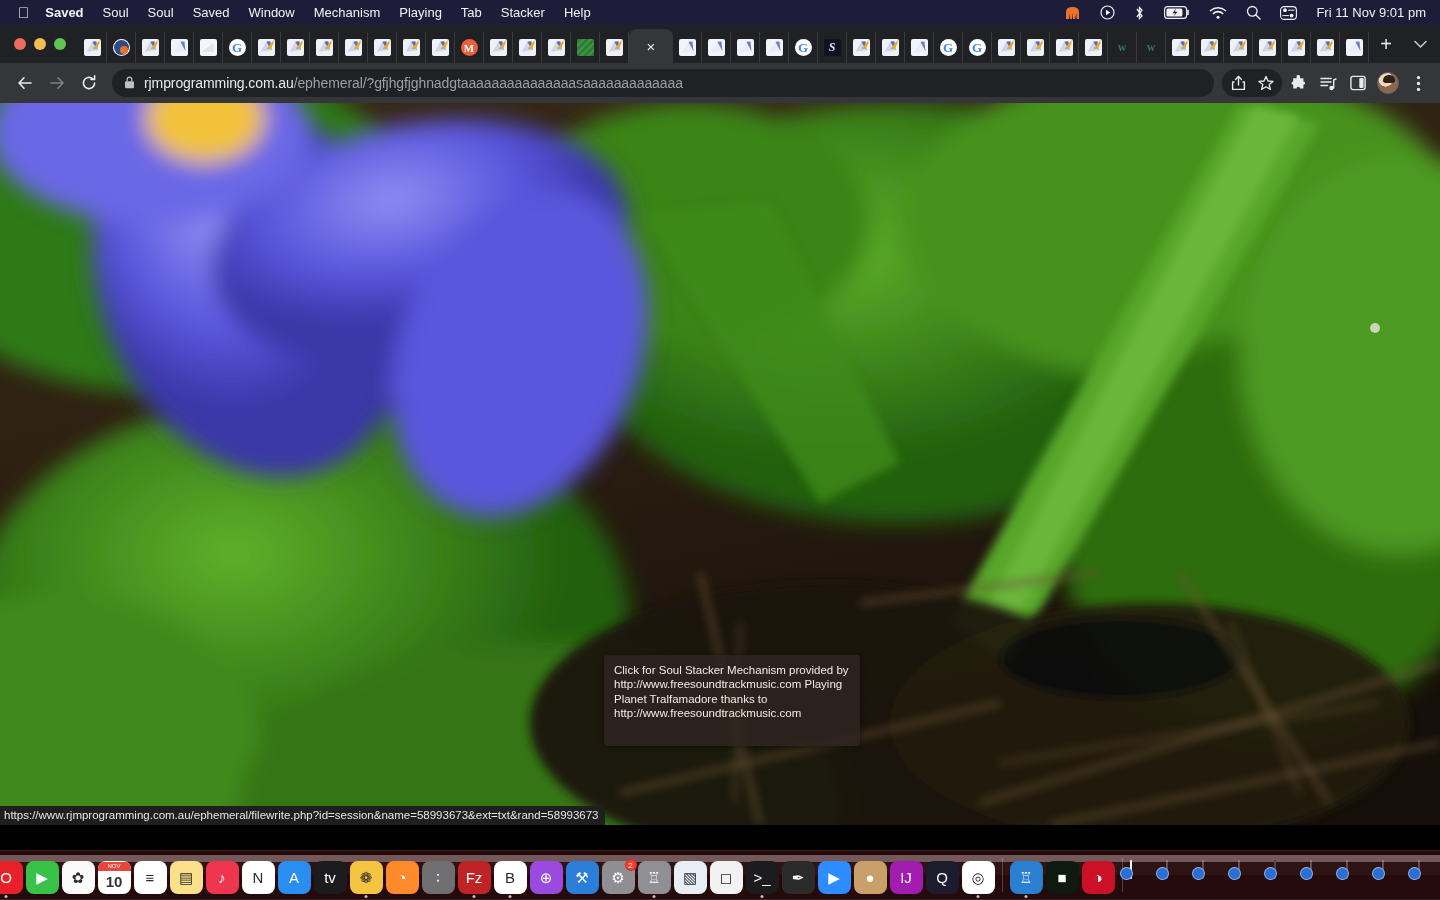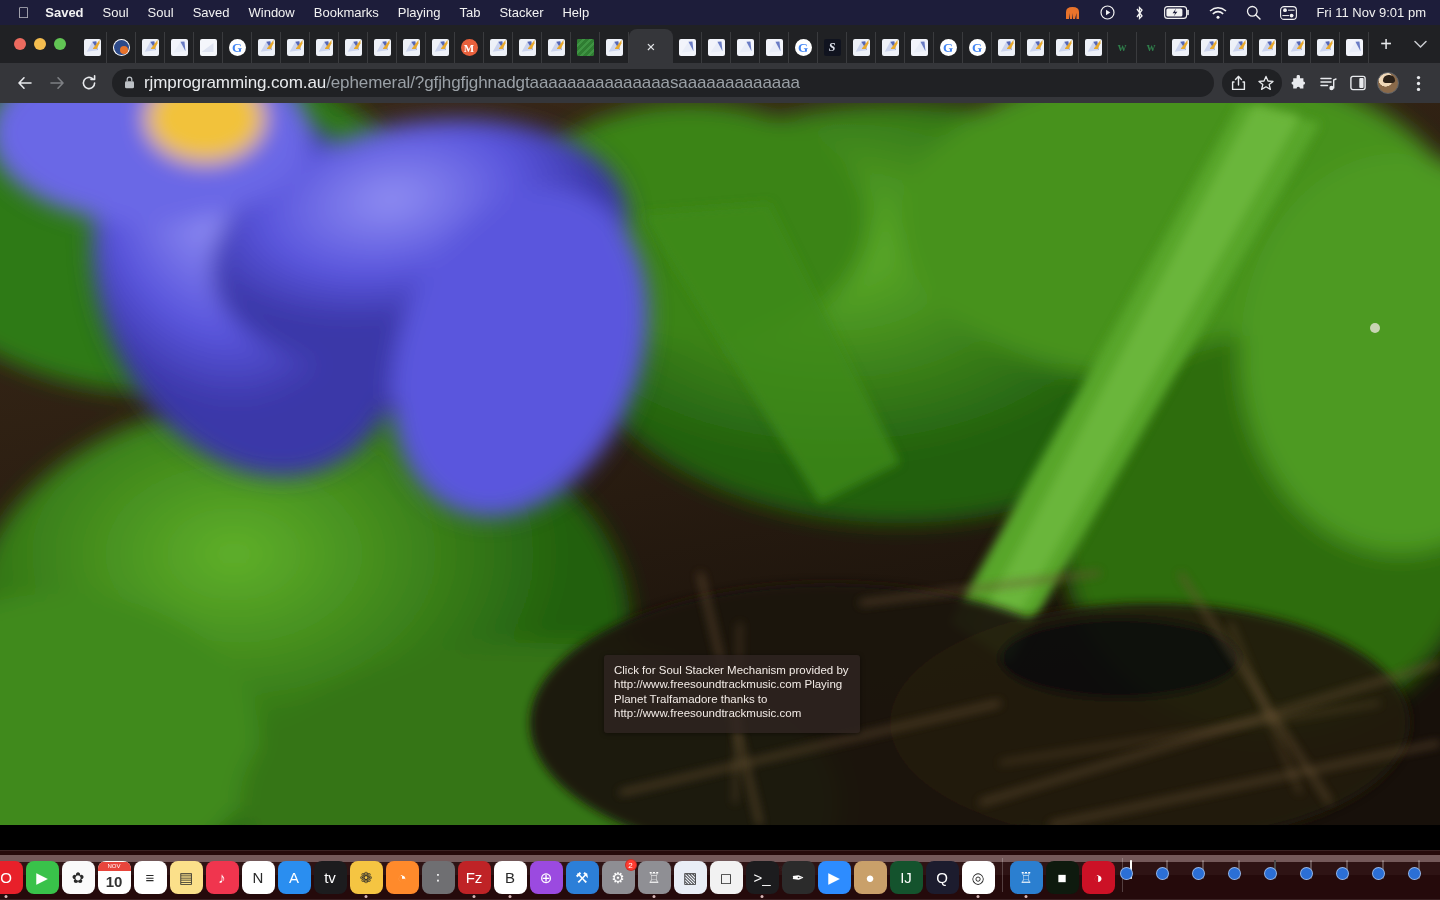--- a/index.html
+++ b/index.html
@@ -129,21 +129,21 @@
     color: #e8eaed; font-size: 16px; flex: 0 0 30px;
   }
   .navbtn.dim { color: #7e8084; }
   .omnibox {
     flex: 1; height: 28px; background: #202124; border-radius: 14px;
     display: flex; align-items: center; padding: 0 12px; margin: 0 6px;
     min-width: 0;
   }
   .omnibox .lock { color: #bdc1c6; font-size: 11px; margin-right: 9px; flex: 0 0 auto; }
   .omnibox .urltext {
-    font-size: 17px; color: #9aa0a6; white-space: nowrap; overflow: hidden;
+    font-size: 14px; color: #9aa0a6; white-space: nowrap; overflow: hidden;
     letter-spacing: -0.1px;
   }
   .omnibox .urltext .host { color: #e8eaed; }
   .tb-right { display: flex; align-items: center; gap: 2px; }
   .tbicon {
     width: 28px; height: 28px; display: flex; align-items: center; justify-content: center;
     color: #e8eaed; font-size: 14px;
   }
   .tb-pill { display: flex; align-items: center; background: #202124; border-radius: 14px; height: 28px; padding: 0 2px; }
   .avatar {
@@ -158,21 +158,21 @@
 
   
   .viewport { position: relative; width: 1440px; height: 722px; overflow: hidden; background: #1b2a10; }
   .photo { position: absolute; inset: 0; }
 
   
   .tooltip {
     position: absolute; left: 604px; top: 552px; width: 256px;
     background: rgba(47,36,33,0.82);
     color: #f2ebe6; font-size: 11.5px; line-height: 14.3px;
-    padding: 8px 10px 13px 10px;
+    padding: 8px 10px 26px 10px;
     border-radius: 3px;
     box-shadow: 0 1px 5px rgba(0,0,0,0.45);
   }
 
   
   .statusbar {
     position: absolute; left: 0; bottom: 0; height: 19px; max-width: 690px;
     background: #1f1f1f; color: #e6e6e6;
     font-size: 11.5px; line-height: 19px; padding: 0 6px 0 4px;
     border-radius: 0 3px 0 0; white-space: nowrap; overflow: hidden;
@@ -239,21 +239,21 @@
 
 <div id="screen">
 
   <div class="menubar">
     <span class="apple"></span>
     <span class="mi app">Saved</span>
     <span class="mi">Soul</span>
     <span class="mi">Soul</span>
     <span class="mi">Saved</span>
     <span class="mi">Window</span>
-    <span class="mi">Bookmarks</span>
+    <span class="mi">Mechanism</span>
     <span class="mi">Playing</span>
     <span class="mi">Tab</span>
     <span class="mi">Stacker</span>
     <span class="mi">Help</span>
     <span class="spacer"></span>
 
     <span class="sysicon">
       <svg width="17" height="14" viewBox="0 0 17 14">
           <path d="M2 13 L2 6 Q2 1 8.5 1 Q15 1 15 6 L15 13 L12.5 13 L12.5 7 L11 13 L9 13 L9 7 L8 13 L6 13 L5 7 L5 13 Z" fill="#e8732b"></path>
         </svg>
@@ -604,20 +604,21 @@
             <path d="M740 520 L735 700"></path>
             <path d="M1000 660 L1380 600"></path>
             <path d="M1230 520 L1300 690"></path>
           </g>
           <ellipse cx="1375" cy="225" rx="5" ry="5" fill="#e8e4da" opacity="0.8"></ellipse>
         </svg>
       </div>
 
       <div class="tooltip">Click for Soul Stacker Mechanism provided by http://www.freesoundtrackmusic.com Playing Planet Tralfamadore thanks to http://www.freesoundtrackmusic.com</div>
 
+      <div class="statusbar">https://www.rjmprogramming.com.au/ephemeral/filewrite.php?id=session&amp;name=58993673&amp;ext=txt&amp;rand=58993673</div>
     </div>
   </div>
 
   <div class="behind-top"></div>
   <div class="behind-strip">
     <span>Saved: 8:57:15 pm   4667 x 3276   100%</span>
   </div>
 
   <div class="dock-wrap">
     <div class="dock" id="dock-container">
@@ -700,21 +701,21 @@
         <div class="dock-item">
           <span class="dock-ic" style="background:#2b2b2b;color:#fff">✒</span>
         </div>
         <div class="dock-item">
           <span class="dock-ic" style="background:#2d8cff;color:#fff">▶</span>
         </div>
         <div class="dock-item">
           <span class="dock-ic" style="background:#c9a06a;color:#fff">●</span>
         </div>
         <div class="dock-item">
-          <span class="dock-ic" style="background:#14532d;color:#fff">IJ</span>
+          <span class="dock-ic" style="background:#a21caf;color:#fff">IJ</span>
         </div>
         <div class="dock-item">
           <span class="dock-ic" style="background:#1c1c2e;color:#fff">Q</span>
         </div>
         <div class="dock-item">
           <span class="dock-ic" style="background:#ffffff;color:#2a2a2a">◎</span>
           <span class="dot"></span>
         </div>
         <div class="dock-sep"></div>
         <div class="dock-item">

